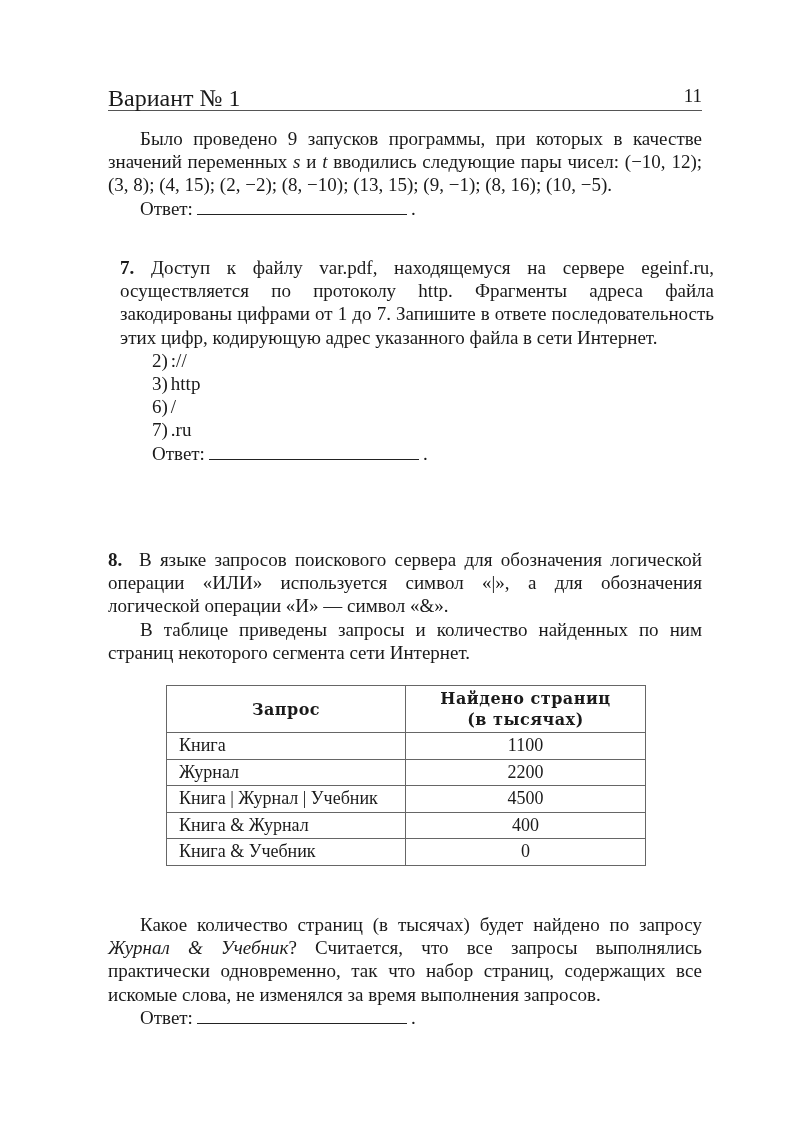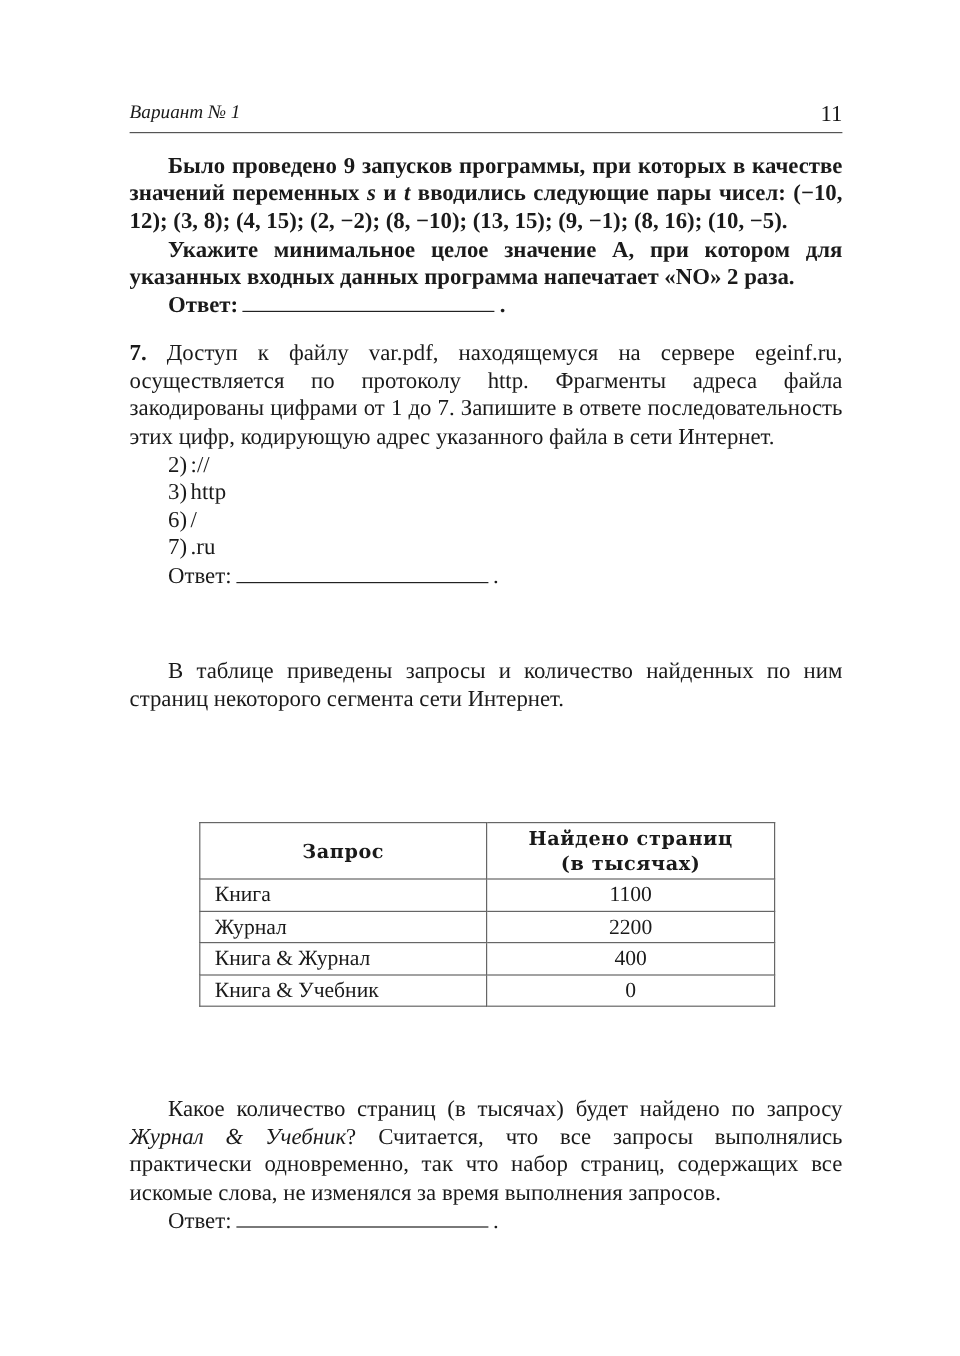--- a/index.html
+++ b/index.html
@@ -1,20 +1,20 @@
 <!DOCTYPE html>
 <html><head>
 <meta charset="utf-8">
 <style>
   html, body { margin: 0; padding: 0; background: #ffffff; }
   body { width: 800px; height: 1130px; position: relative; overflow: hidden;
          font-family: "Liberation Serif", "DejaVu Serif", serif; color: #1a1a1a; }
   .page { position: absolute; left: 108px; top: 80px; width: 594px; }
   .running-head { position: relative; height: 30px; border-bottom: 1.5px solid #555; }
-  .running-head .variant { position: absolute; left: 0; top: 5px; font-style: italic; font-size: 16px; text-align: right; }
+  .running-head .variant { position: absolute; left: 0; top: 5px; font-size: 24px; text-align: right; }
   .running-head .pagenum { position: absolute; right: 0; top: 5px; font-size: 19px; }
   .p { font-size: 19px; line-height: 23.2px; text-align: justify; margin: 0; }
   .indent { text-indent: 32px; }
   .answer { padding-left: 32px; font-size: 19px; line-height: 23.2px; }
   .answer .blank { display: inline-block; width: 210px; border-bottom: 1px solid #222; height: 16px; vertical-align: baseline; margin: 0 4px; }
   .num { font-weight: bold; }
   .list-item { padding-left: 32px; font-size: 19px; line-height: 23.2px; }
   .list-item .k { margin-right: 3px; }
   table.q { border-collapse: collapse; position: absolute; left: 166px; top: 685px; width: 480px; font-size: 18px; border-radius: 24px; }
   table.q td, table.q th { border: 1.5px solid #666; padding: 0 12px; }
@@ -28,58 +28,62 @@
 </head>
 <body>
 
 <div class="page">
   <div class="running-head">
     <span class="variant">Вариант № 1</span>
     <span class="pagenum">11</span>
   </div>
 </div>
 
-<div class="block" style="top:127px;font-weight:bold;">
+<div class="block" style="top:127px;">
   <p class="p indent"><span>Было проведено 9 запусков программы, при которых в качестве значений переменных </span><span class="ital">s</span><span> и </span><span class="ital">t</span><span> вводились следующие пары чисел: (−10, 12); (3, 8); (4, 15); (2, −2); (8, −10); (13, 15); (9, −1); (8, 16); (10, −5).</span></p>
-  <p class="p indent">Укажите минимальное целое значение A, при котором для указанных входных данных программа напечатает «NO» 2 раза.</p>
   <div class="answer">
     <span>Ответ:</span><span class="blank"></span><span>.</span>
   </div>
 </div>
 
-<div class="block" style="top:283px;">
+<div class="block" style="top:256px;margin-left:12px;">
   <p class="p"><span class="num">7.</span> <span>Доступ к файлу var.pdf, находящемуся на сервере egeinf.ru, осуществляется по протоколу http. Фрагменты адреса файла закодированы цифрами от 1 до 7. Запишите в ответе последовательность этих цифр, кодирующую адрес указанного файла в сети Интернет.</span></p>
   <div>
     <div class="list-item"><span class="k">2)</span><span>://</span></div>
     <div class="list-item"><span class="k">3)</span><span>http</span></div>
     <div class="list-item"><span class="k">6)</span><span>/</span></div>
     <div class="list-item"><span class="k">7)</span><span>.ru</span></div>
   </div>
   <div class="answer">
     <span>Ответ:</span><span class="blank"></span><span>.</span>
   </div>
 </div>
 
 <div class="block" style="top:548px;">
+  <p class="p"><span class="num">8.</span>&nbsp; <span>В языке запросов поискового сервера для обозначения логической операции «ИЛИ» используется символ «|», а для обозначения логической операции «И» — символ «&amp;».</span></p>
   <p class="p indent">В таблице приведены запросы и количество найденных по ним страниц некоторого сегмента сети Интернет.</p>
 </div>
 
 <table class="q">
   <tbody>
       <tr>
     <th>Запрос</th>
     <th><span>Найдено страниц</span><br><span>(в тысячах)</span></th>
   </tr>
   <tr>
         <td class="c1">Книга</td>
         <td class="c2">1100</td>
       </tr>
   <tr>
         <td class="c1">Журнал</td>
         <td class="c2">2200</td>
+      </tr>
+  <tr>
+        <td class="c1">Книга | Журнал | Учебник</td>
+        <td class="c2">4500</td>
       </tr>
   <tr>
         <td class="c1">Книга &amp; Журнал</td>
         <td class="c2">400</td>
       </tr>
   <tr>
         <td class="c1">Книга &amp; Учебник</td>
         <td class="c2">0</td>
       </tr>
 </tbody>

